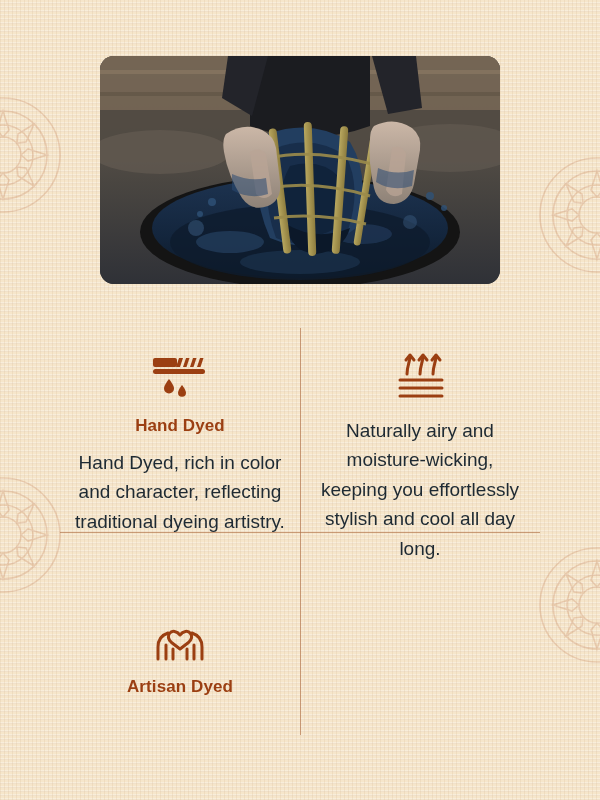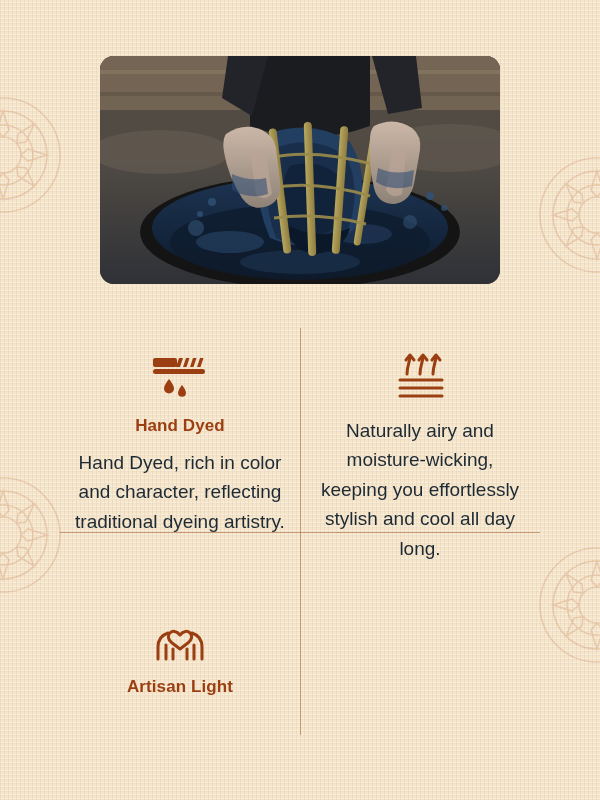--- a/index.html
+++ b/index.html
@@ -342,16 +342,16 @@
             <path d="M30 24 c-3 -4 -8 -5 -10.5 -1.5 c-2.2 3 -0.6 6.5 2 9 L30 38 l8.5 -6.5 c2.6 -2.5 4.2 -6 2 -9 C38 19 33 20 30 24 z"></path>
             <path d="M18 22 C12 24 8 29 8 36 v12"></path>
             <path d="M42 22 C48 24 52 29 52 36 v12"></path>
             <path d="M16 34 v14"></path>
             <path d="M23 38 v10"></path>
             <path d="M44 34 v14"></path>
             <path d="M37 38 v10"></path>
           </g>
         </svg>
       </div>
-      <div class="feature-title">Artisan Light</div>
+      <div class="feature-title">Artisan Dyed</div>
     </div>
   </div>
 </div>
 
 </body></html>

